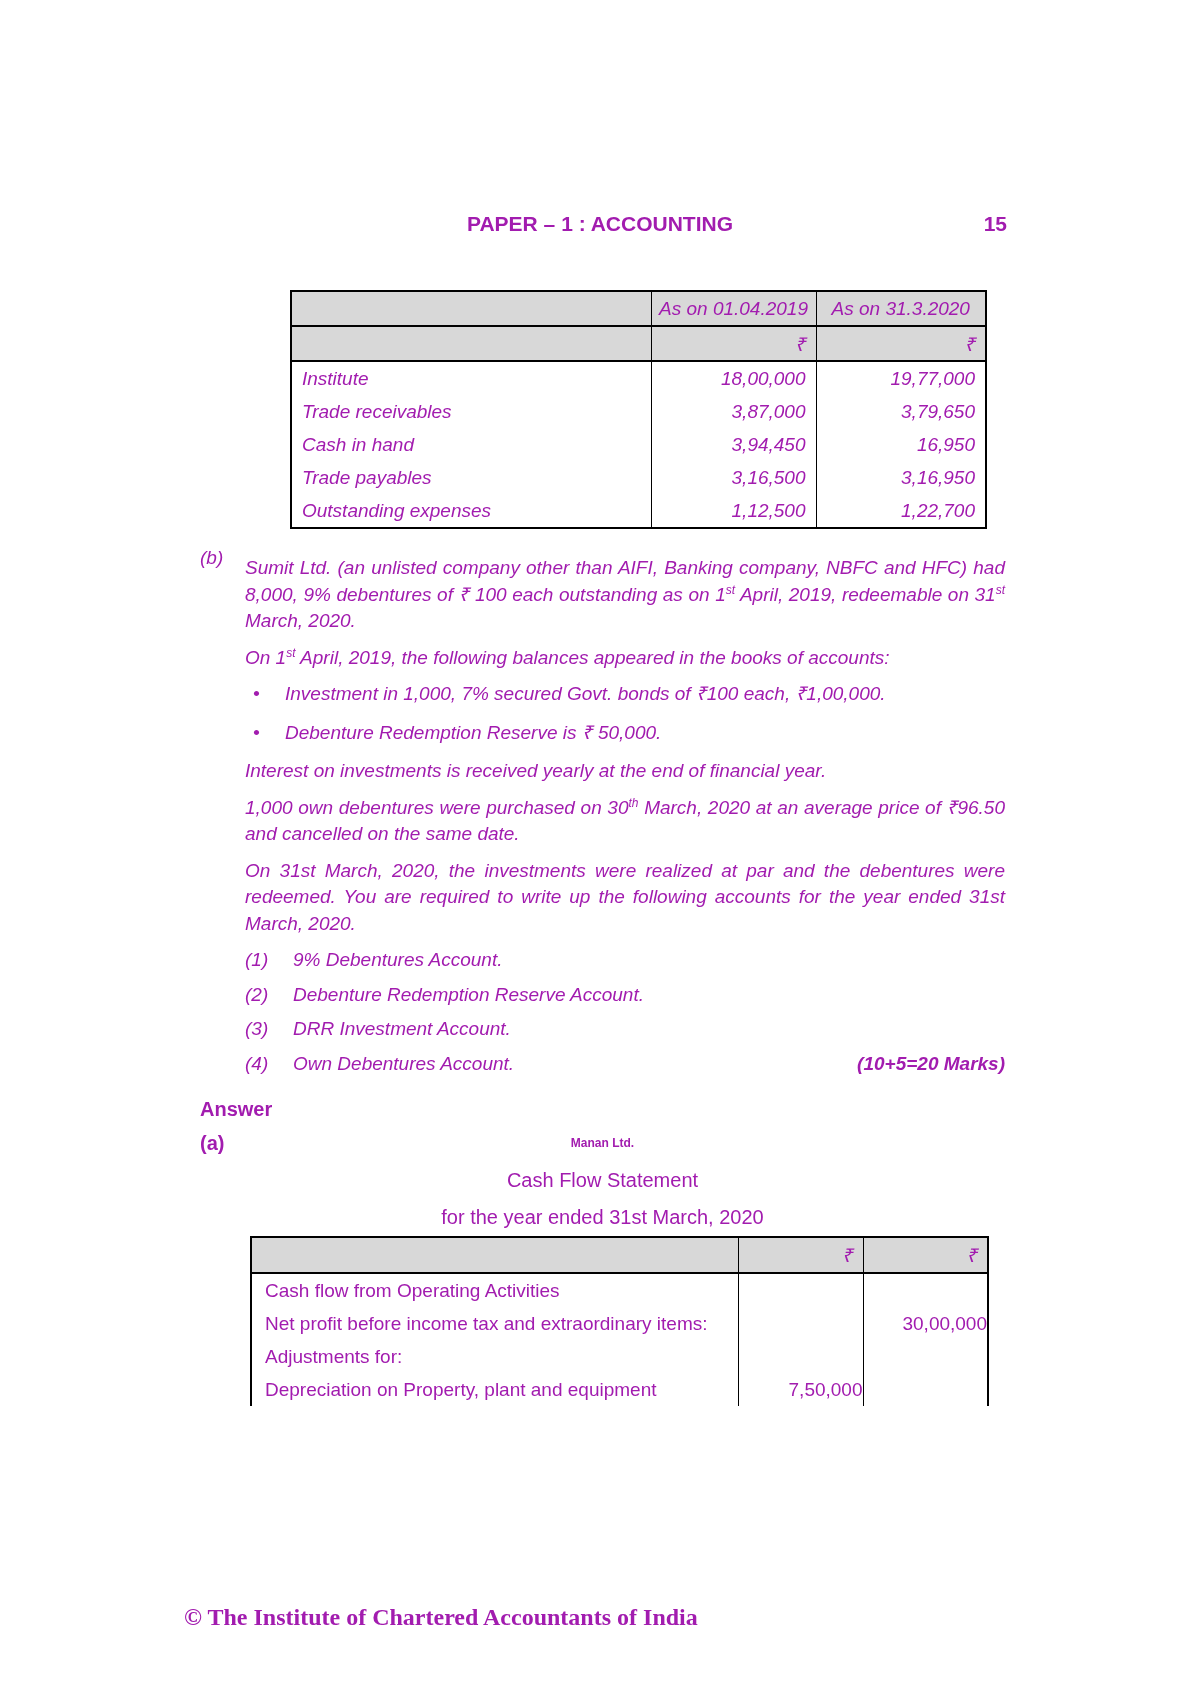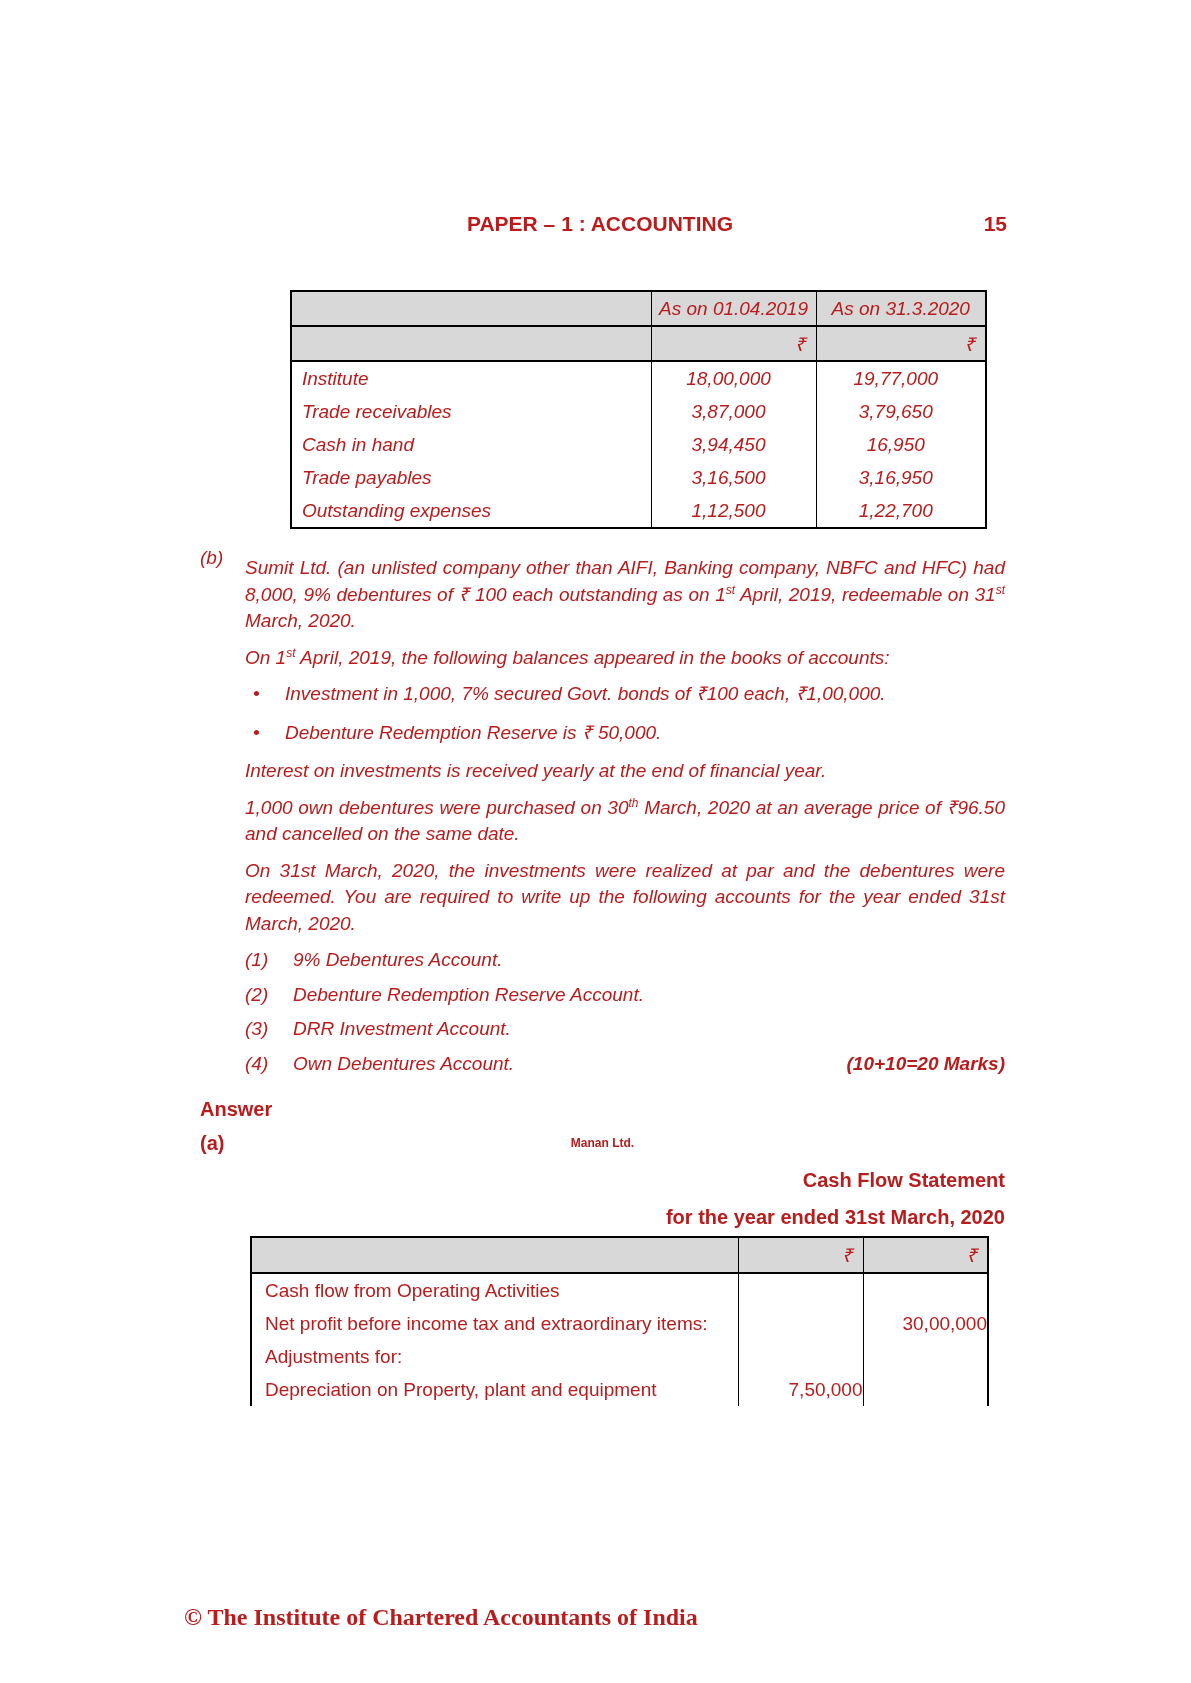--- a/index.html
+++ b/index.html
@@ -1,20 +1,20 @@
 <!DOCTYPE html>
 <html><head>
 <meta charset="utf-8">
 <style>
   html,body { margin:0; padding:0; background:#ffffff; }
   .page {
     position:relative;
     width:1191px; height:1683px;
     background:#ffffff;
-    color:#b91c1c;
+    color:#a21caf;
     font-family:"Liberation Sans", sans-serif;
     overflow:hidden;
   }
   
   .hdr-title {
     position:absolute; top:212px; left:195px; width:810px;
     text-align:center; font-weight:bold; font-size:21px; line-height:24px;
   }
   .hdr-page {
     position:absolute; top:212px; right:184px;
@@ -27,42 +27,42 @@
     margin-left:290px; width:695px;
     border-collapse:collapse; table-layout:fixed;
     border:2px solid #000;
     font-style:italic; font-size:19px;
   }
   .t1 td { height:33px; vertical-align:middle; border-left:1.5px solid #000; border-right:1.5px solid #000; padding:0; }
   .t1 tr.gray td { background:#d8d8d8; border-bottom:2px solid #000; }
   .t1 .c-head { text-align:center; }
   .t1 .c-rup { text-align:right; padding-right:10px; }
   .t1 .c-label { padding-left:10px; }
-  .t1 .c-val { text-align:center; padding-right:10px; }
+  .t1 .c-val { text-align:right; padding-right:10px; }
 
   
   .q-block { margin:16px 0 0 200px; width:805px; display:flex; }
   .q-label { width:45px; flex:0 0 45px; font-style:italic; font-size:19px; line-height:26.5px; }
   .q-text { width:760px; font-style:italic; font-size:19px; line-height:26.5px; }
   .qpara { text-align:justify; margin:10px 0 10px 0; }
   sup { font-size:12px; vertical-align:super; line-height:0; }
   .bullet-row { display:flex; margin:0 0 12px 8px; }
   .bullet-marker { flex:0 0 32px; }
   .list-row { display:flex; margin:0 0 8px 0; }
   .list-row.first { margin-top:6px; }
   .list-num { flex:0 0 48px; }
   .list-text { flex:1 1 auto; }
   .marks { font-weight:bold; margin-left:auto; text-align:right; }
 
   
   .ans-head { margin:12px 0 0 200px; font-weight:bold; font-size:20px; line-height:24px; }
   .part-row { position:relative; margin-top:10px; height:24px; }
   .part-label { position:absolute; left:200px; top:0; font-weight:bold; font-size:20px; line-height:24px; }
   .center-line { position:absolute; left:200px; top:0; width:805px; text-align:center; font-weight:bold; font-size:12px; line-height:24px; }
-  .center-block { margin-top:13px; margin-left:200px; width:805px; text-align:right; font-weight:bold; font-size:20px; line-height:24px; }
+  .center-block { margin-top:13px; margin-left:200px; width:805px; text-align:center; font-weight:normal; font-size:20px; line-height:24px; }
 
   
   .t2 {
     margin:7px 0 0 250px; width:737px;
     border-collapse:collapse; table-layout:fixed;
     border:2px solid #000; border-bottom:0;
     font-size:19px;
   }
   .t2 td { vertical-align:middle; border-left:1.5px solid #000; border-right:1.5px solid #000; padding:0; }
   .t2 tr.gray td { background:#d8d8d8; border-bottom:2px solid #000; height:34px; }
@@ -156,21 +156,21 @@
           <span class="list-num">(2)</span>
           <span class="list-text">Debenture Redemption Reserve Account.</span>
         </div>
         <div class="list-row">
           <span class="list-num">(3)</span>
           <span class="list-text">DRR Investment  Account.</span>
         </div>
         <div class="list-row">
           <span class="list-num">(4)</span>
           <span class="list-text">Own Debentures Account.</span>
-          <span class="marks">(10+10=20 Marks)</span>
+          <span class="marks">(10+5=20 Marks)</span>
         </div>
       </div>
     </div>
 
     <div class="ans-head">Answer</div>
 
     <div class="part-row">
       <span class="part-label">(a)</span>
       <span class="center-line">Manan Ltd.</span>
     </div>

